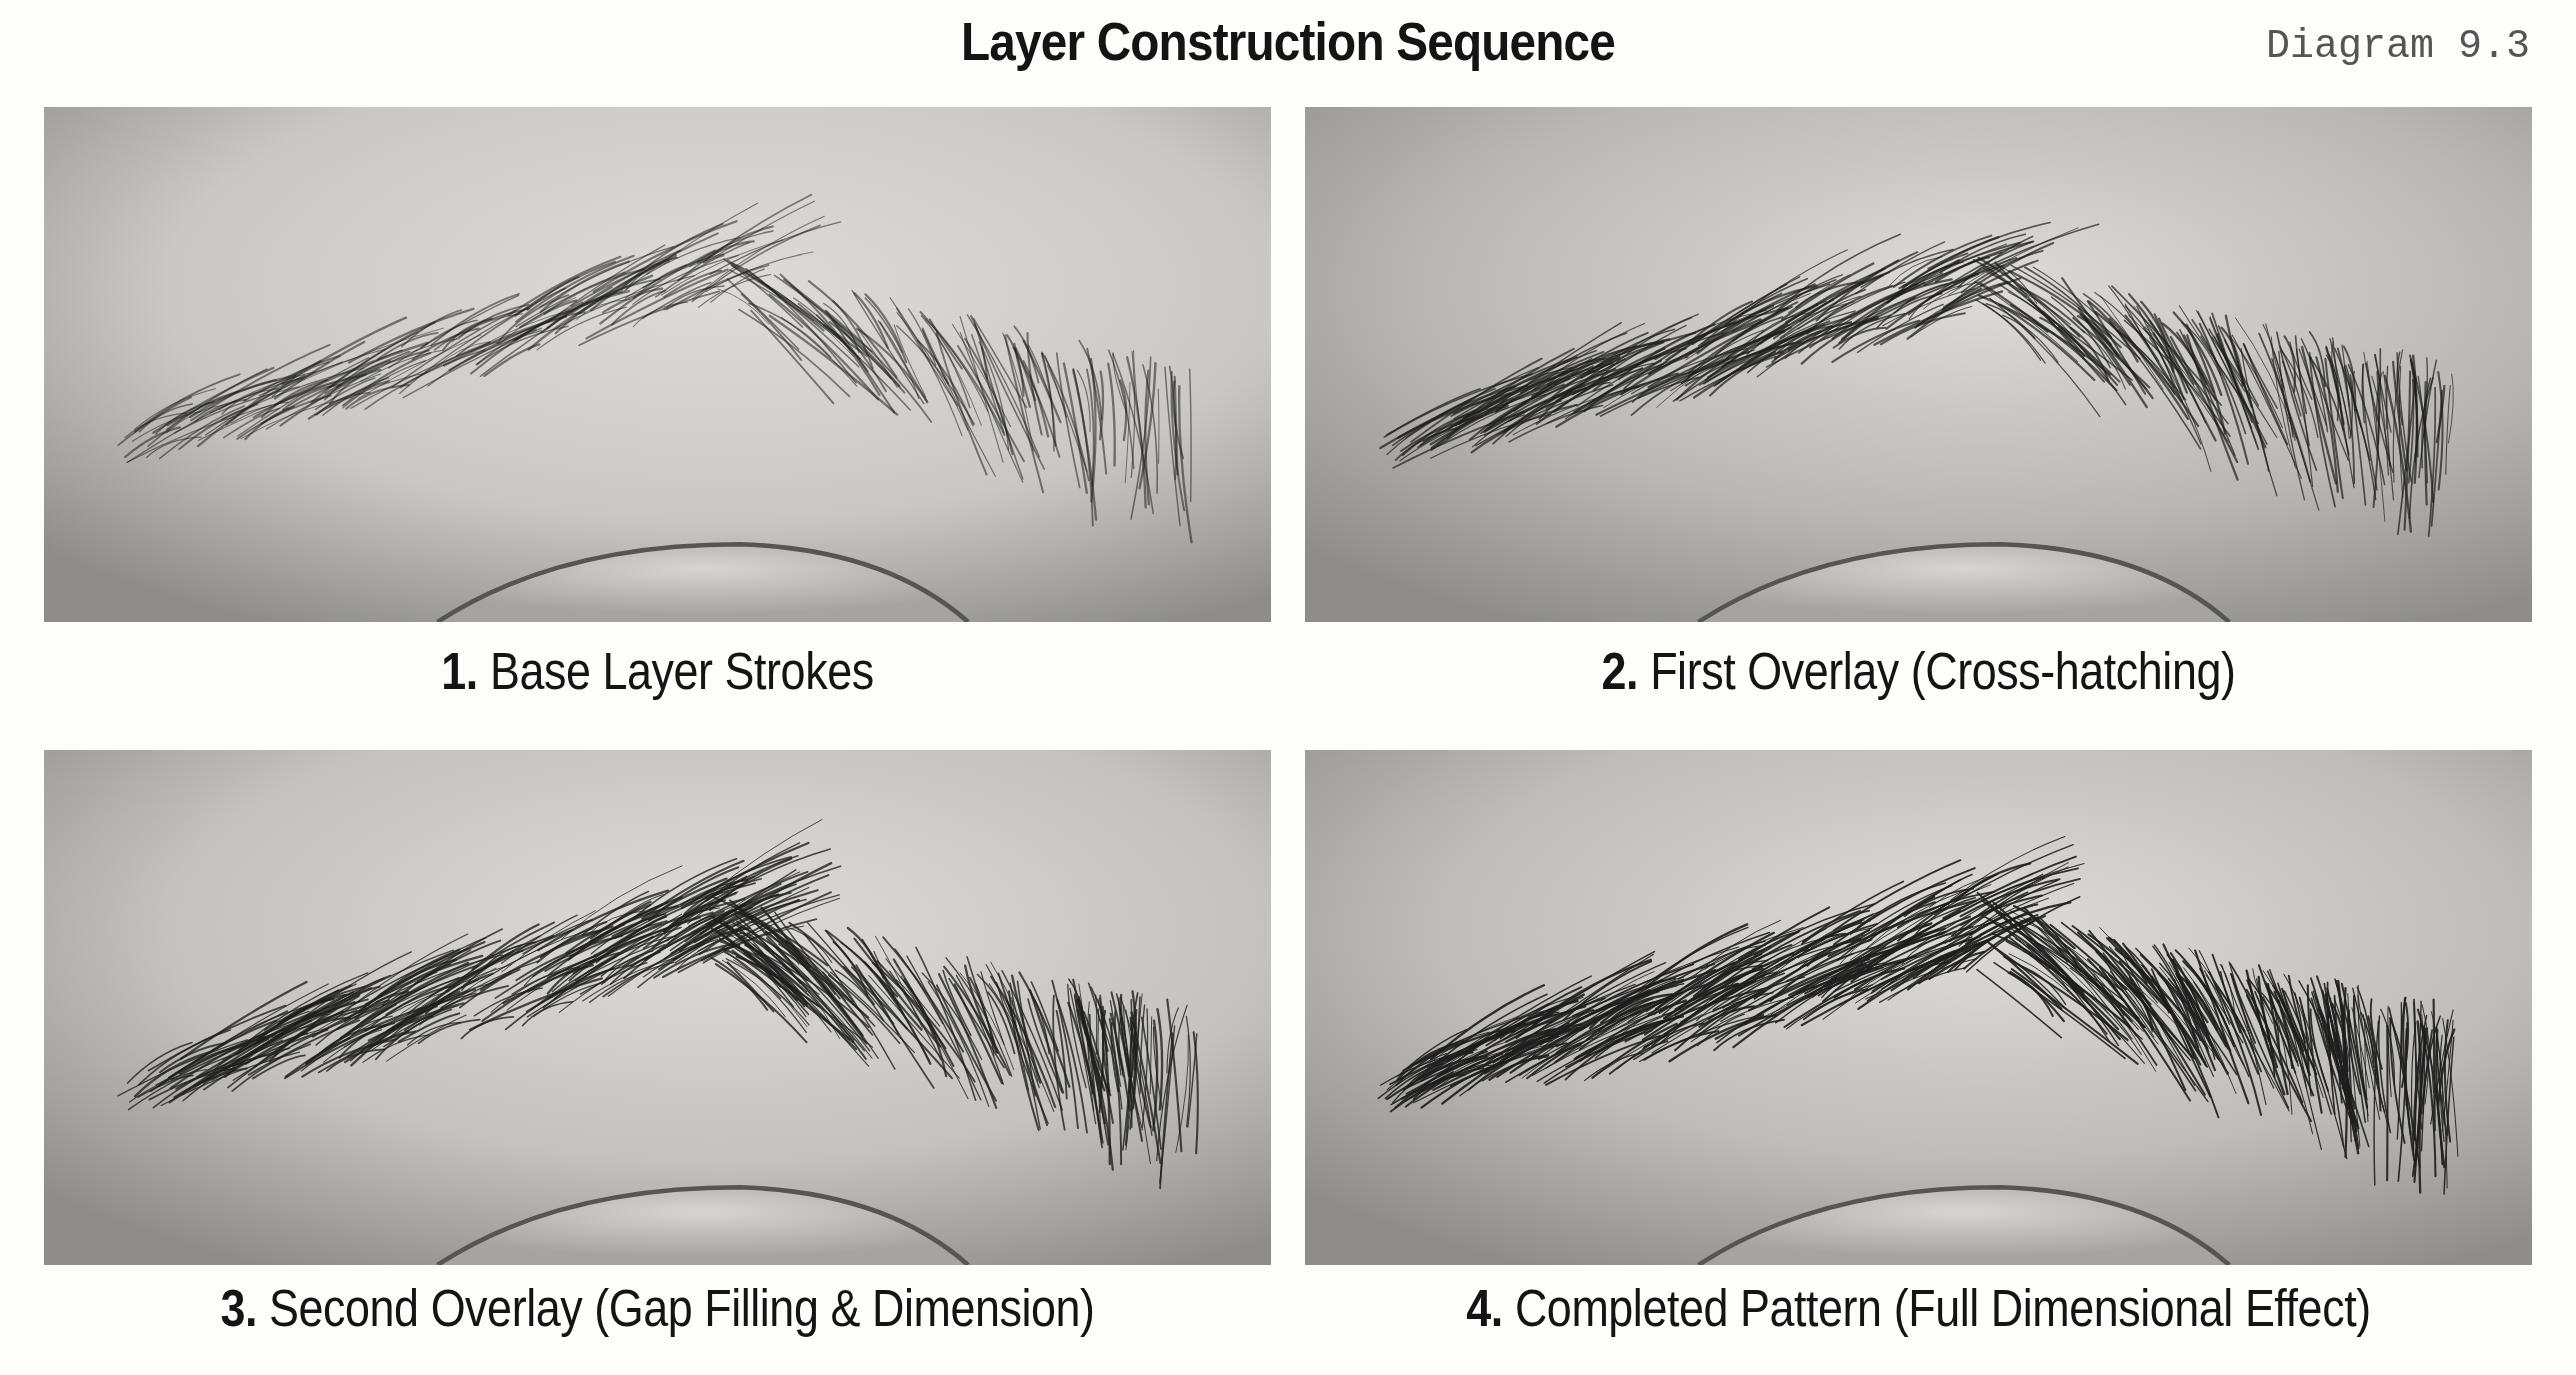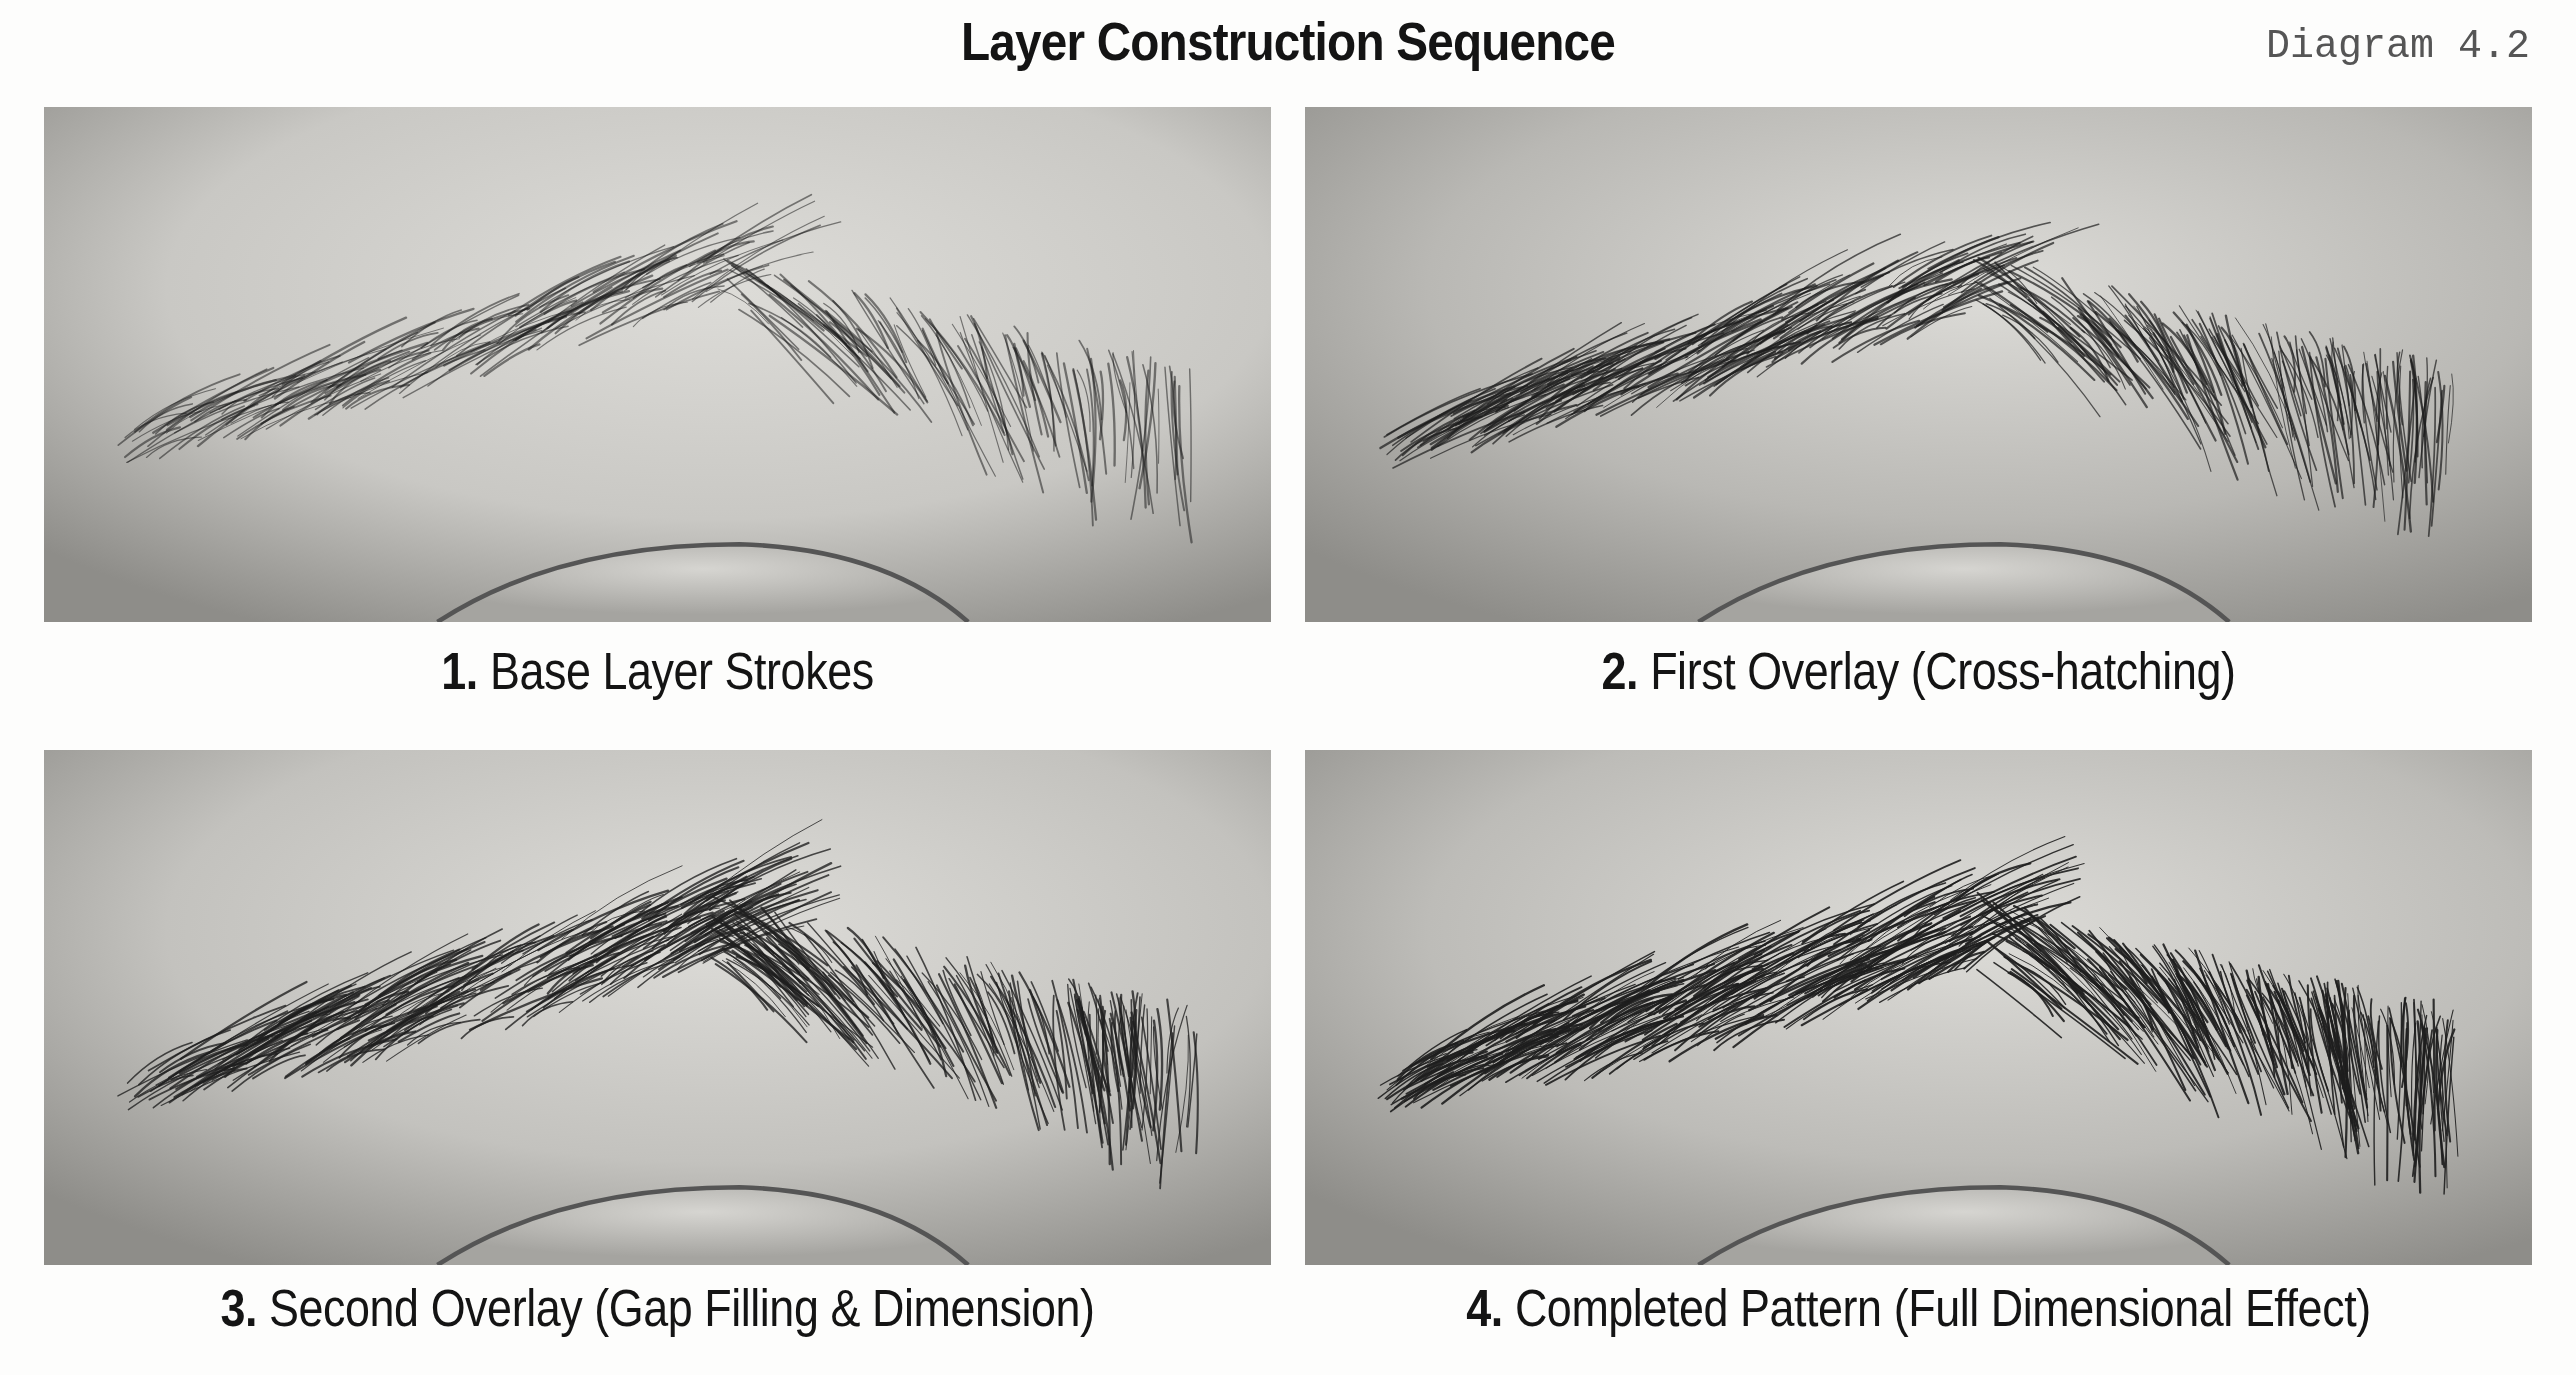--- a/index.html
+++ b/index.html
@@ -8,21 +8,21 @@
   .diag-num { position:absolute; right:46px; top:24px; font-family:"Liberation Mono","DejaVu Sans Mono",monospace; font-size:40px; color:#555; }
   .panel { position:absolute; width:1227px; height:515px; overflow:hidden; }
   .panel svg { display:block; width:100%; height:100%; }
   .cap { position:absolute; width:1227px; text-align:center; font-size:51px; transform:scaleX(0.88); transform-origin:center; letter-spacing:-0.5px; }
   .cap b { font-weight:bold; }
 </style>
 </head>
 <body>
 
 <div class="title">Layer Construction Sequence</div>
-<div class="diag-num">Diagram 4.2</div>
+<div class="diag-num">Diagram 9.3</div>
 
 <div class="panel" style="left:44px; top:107px;">
     <svg viewBox="0 0 1341 563" preserveAspectRatio="none">
       <defs>
     <radialGradient id="sk0" cx="55%" cy="35%" r="75%">
       <stop offset="0" stop-color="#dddcd8"></stop>
           <stop offset="0.6" stop-color="#c9c8c4"></stop>
           <stop offset="1" stop-color="#8e8d89"></stop>
     </radialGradient>
     <radialGradient id="lid0" cx="50%" cy="30%" r="60%">

